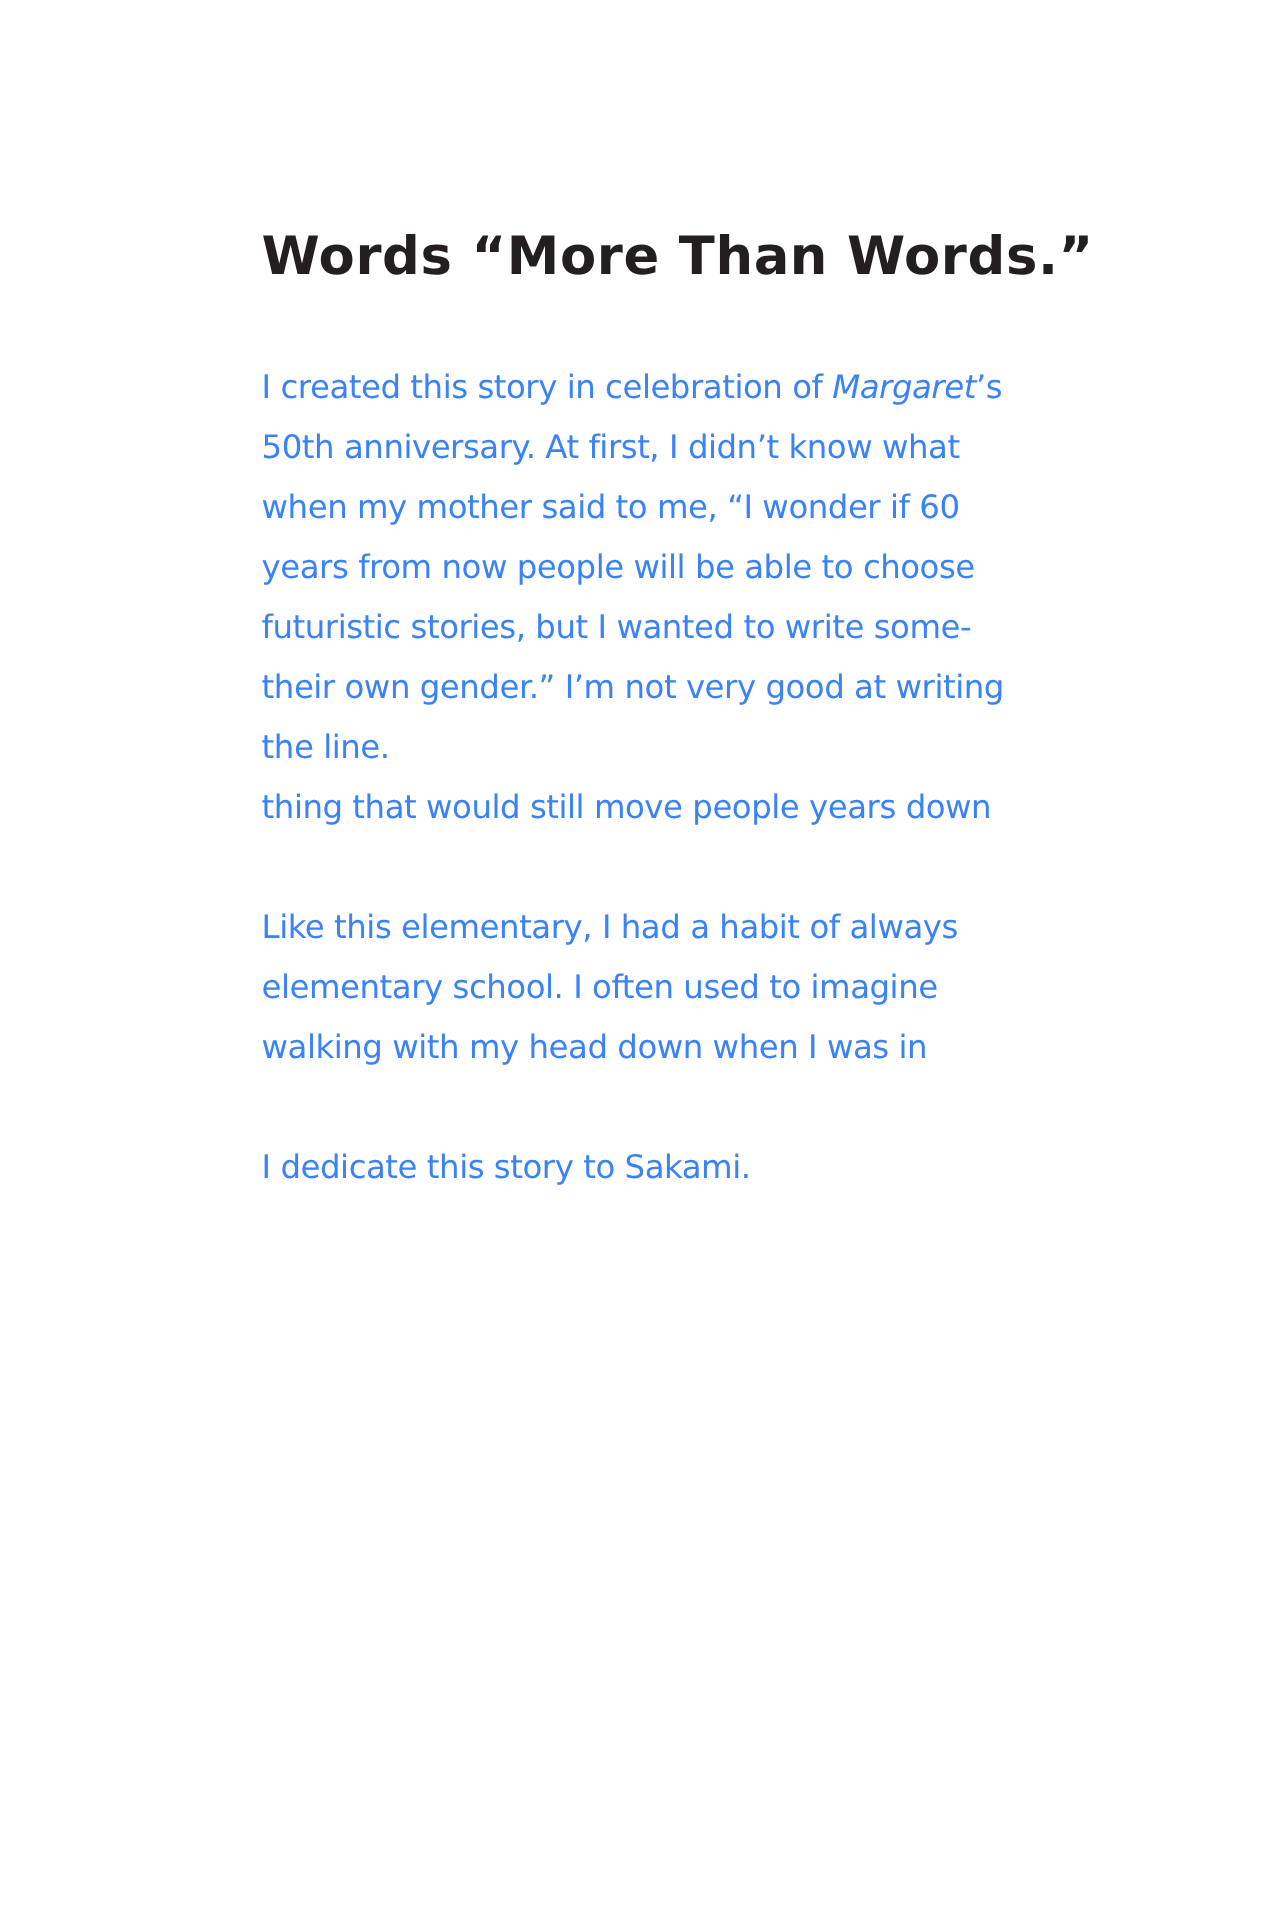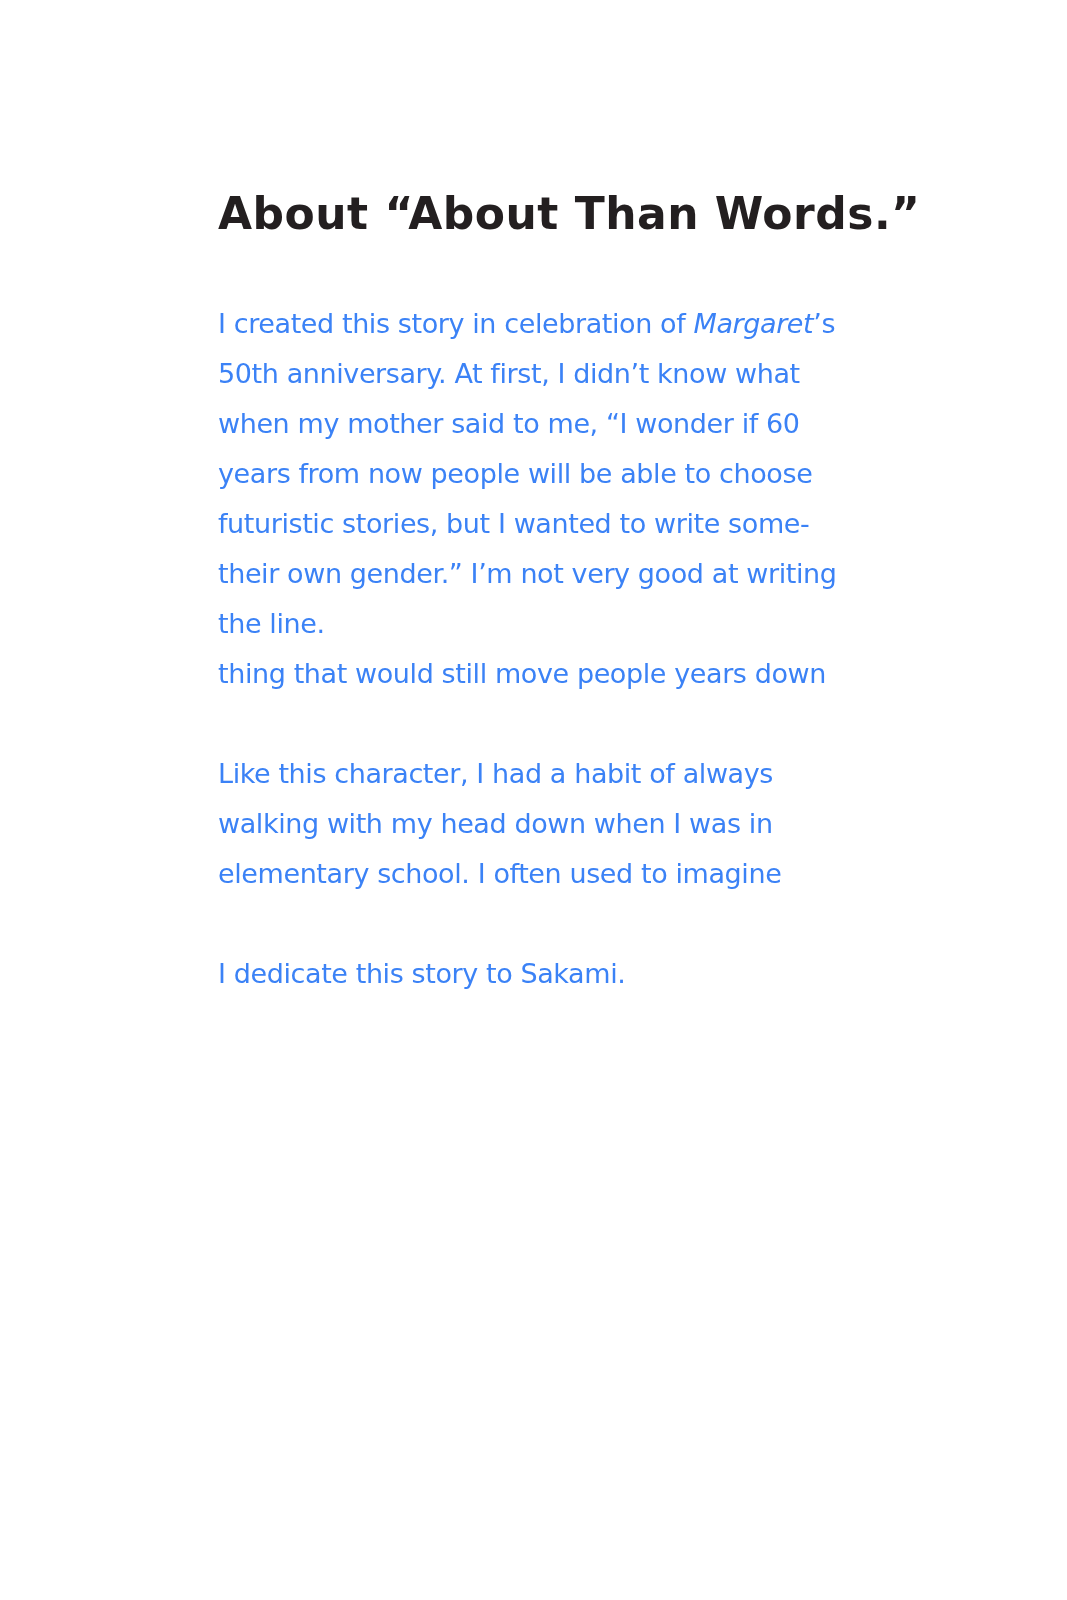--- a/index.html
+++ b/index.html
@@ -43,37 +43,37 @@
   .italic {
     font-style: italic;
   }
 </style>
 </head>
 <body>
 
 <div class="page">
   <div class="content">
 
-    <h1 class="title">About “About Than Words.”</h1>
+    <h1 class="title">Words “More Than Words.”</h1>
 
     <div class="para">
       <div class="line"><span>I created this story in celebration of </span><span class="italic">Margaret</span><span>’s</span></div>
       <div class="line">50th anniversary. At first, I didn’t know what</div>
       <div class="line">when my mother said to me, “I wonder if 60</div>
       <div class="line">years from now people will be able to choose</div>
       <div class="line">futuristic stories, but I wanted to write some-</div>
       <div class="line">their own gender.” I’m not very good at writing</div>
       <div class="line">the line.</div>
       <div class="line">thing that would still move people years down</div>
     </div>
 
     <div class="para">
-      <div class="line">Like this character, I had a habit of always</div>
+      <div class="line">Like this elementary, I had a habit of always</div>
+      <div class="line">elementary school. I often used to imagine</div>
       <div class="line">walking with my head down when I was in</div>
-      <div class="line">elementary school. I often used to imagine</div>
     </div>
 
     <div class="para">
       <div class="line">I dedicate this story to Sakami.</div>
     </div>
 
   </div>
 </div>
 
 </body></html>

